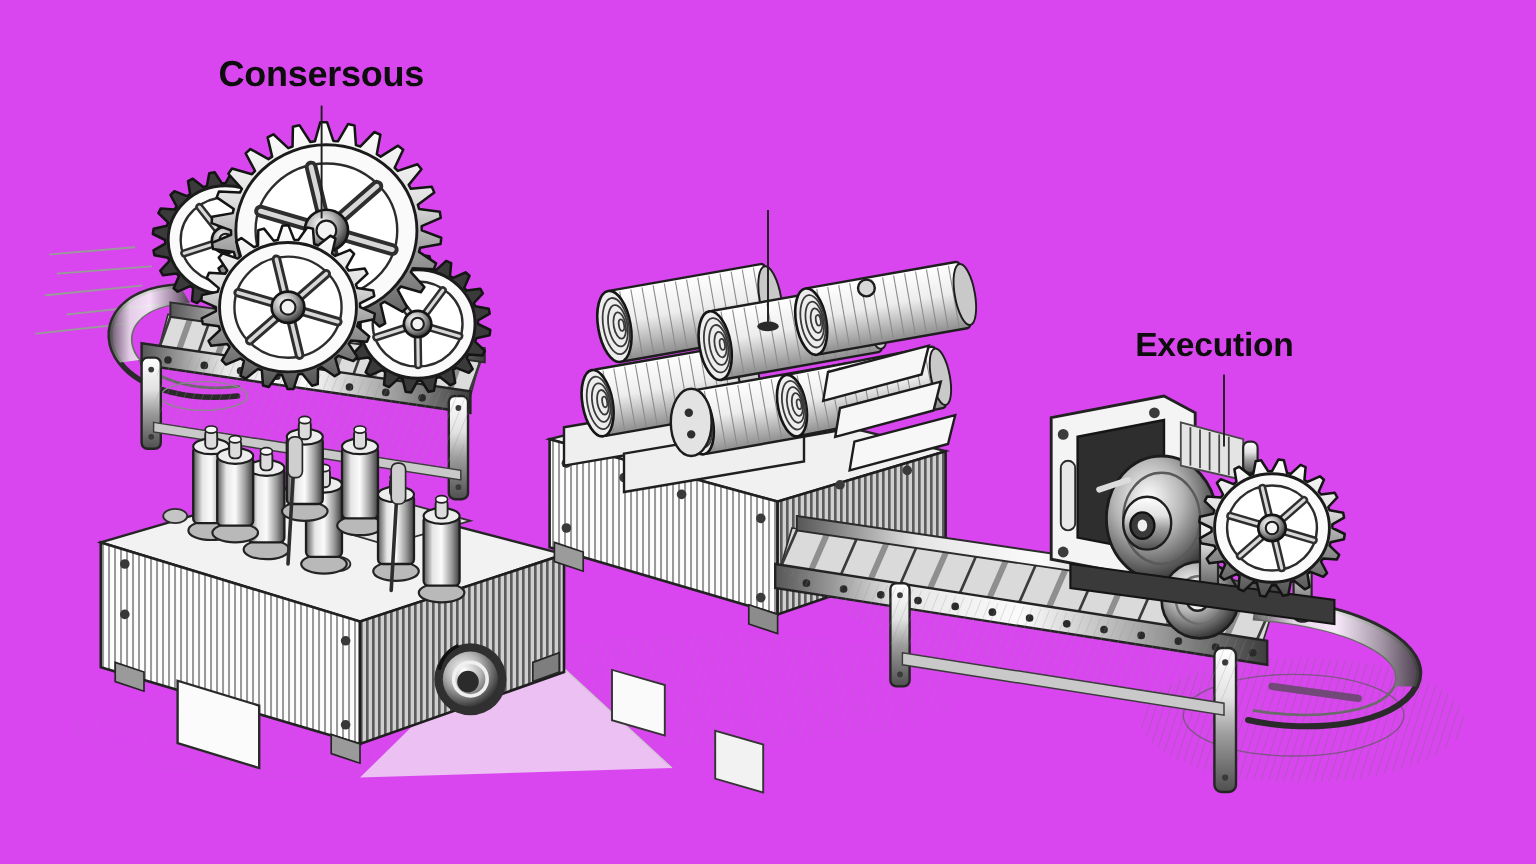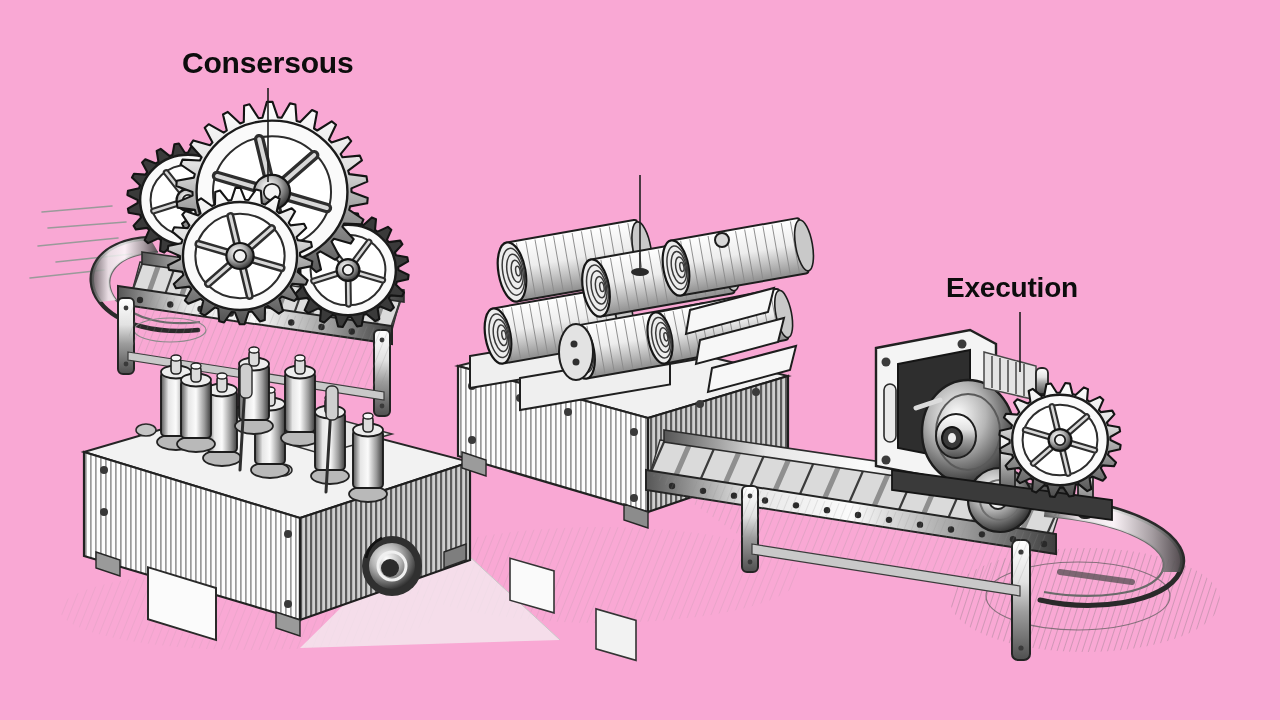--- a/index.html
+++ b/index.html
@@ -4,21 +4,21 @@
 <style>
   html, body {
     margin: 0;
     padding: 0;
     background: #ffffff;
   }
   #scene {
     position: relative;
     width: 1280px;
     height: 720px;
-    background: #f9a8d4;
+    background: #d946ef;
     overflow: hidden;
     font-family: "Liberation Sans", sans-serif;
   }
   #art {
     position: absolute;
     left: 0;
     top: 0;
     width: 1280px;
     height: 720px;
   }

